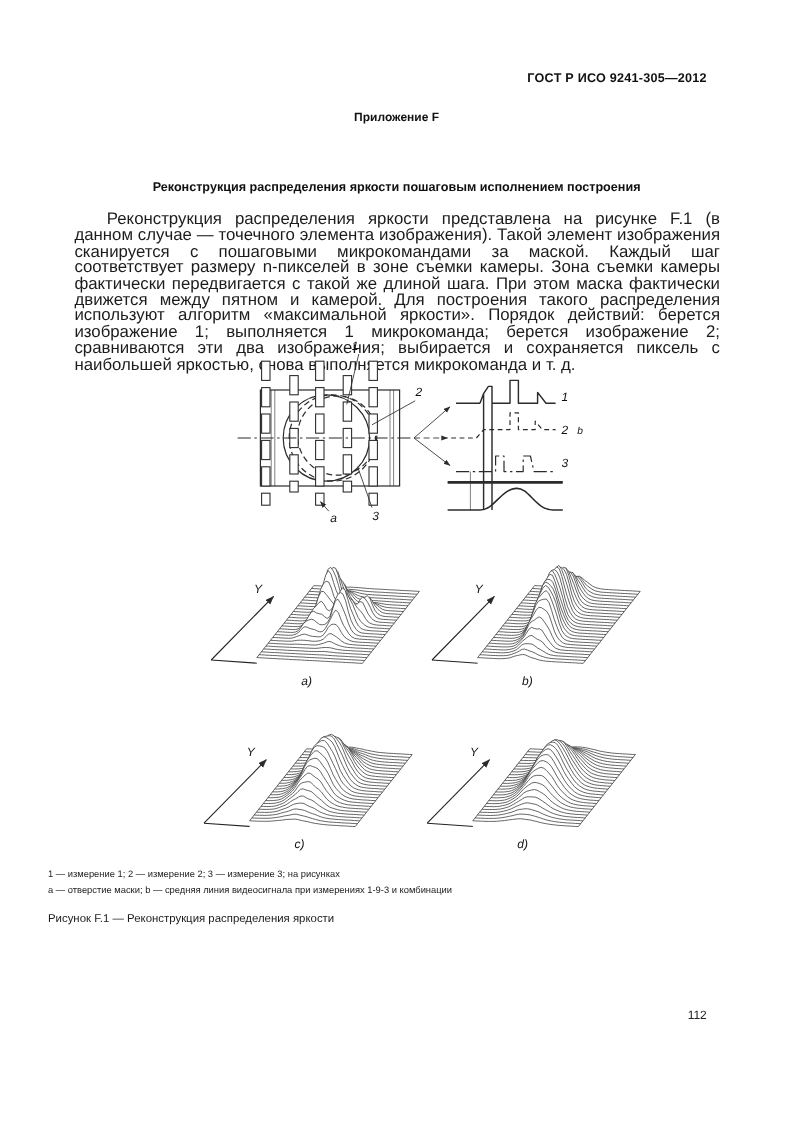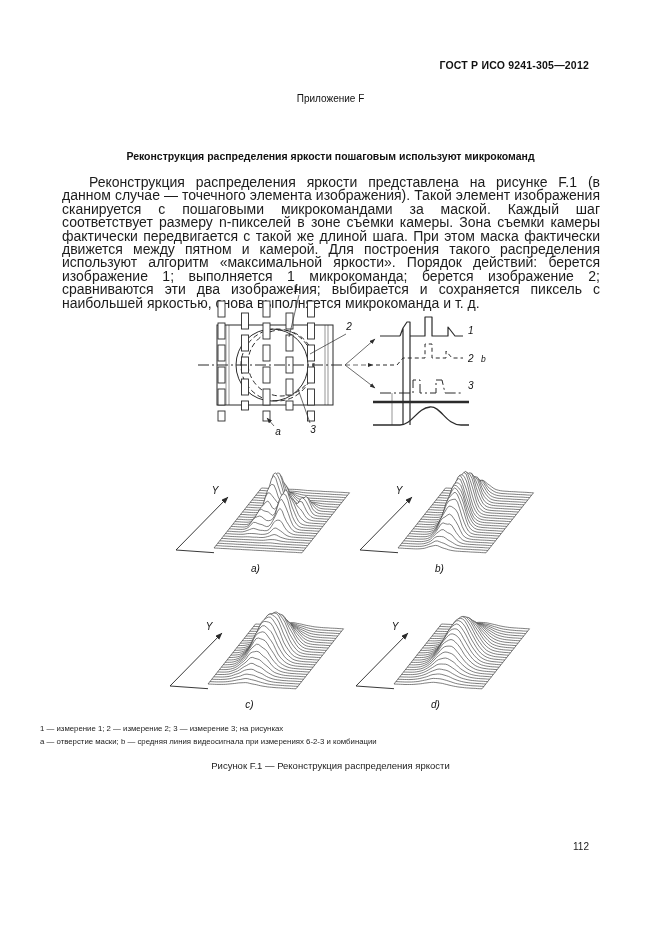--- a/index.html
+++ b/index.html
@@ -8,21 +8,21 @@
     font-family:"Liberation Sans",sans-serif;color:#1c1c1c;overflow:hidden;
   }
   .doc-header{
     position:absolute;top:59px;right:61px;font-size:10.5px;font-weight:bold;
     letter-spacing:.2px;color:#111;
   }
   .appendix{
     position:absolute;top:92px;left:0;width:661px;text-align:center;
     font-size:10px;line-height:13px;color:#111;
   }
-  .appendix .appendix-label{font-weight:normal;}
+  .appendix .appendix-label{font-weight:bold;}
   .section-title{
     position:absolute;top:150px;left:30px;width:601px;margin:0;text-align:center;
     font-size:10.5px;font-weight:bold;color:#111;
   }
   .body-text{
     position:absolute;top:176px;left:62px;width:538px;margin:0;
     font-size:14px;line-height:13.4px;text-align:justify;text-indent:27px;color:#1c1c1c;
   }
   svg.diagram{position:absolute;left:180px;top:276px;width:320px;height:162px;}
   svg.diagram text{font:italic 10px "Liberation Sans",sans-serif;fill:#111;}
@@ -43,37 +43,37 @@
   .plot-label{text-align:center;font:italic 10px "Liberation Sans",sans-serif;color:#111;margin-top:1px;}
   .ridge-fill{fill:#fff;stroke:none;}
   .ridge-line{fill:none;stroke:#3a3a3a;stroke-width:.65;stroke-linejoin:round;}
   .axis{fill:none;stroke:#222;stroke-width:.9;}
   .axis-label{font:italic 10px "Liberation Sans",sans-serif;fill:#111;}
   .legend{
     position:absolute;top:722px;left:40px;width:581px;
     font-size:7.8px;line-height:13px;color:#222;
   }
   .fig-caption{
-    position:absolute;top:760px;left:40px;width:581px;text-align:center;
+    position:absolute;top:760px;left:40px;width:581px;
     font-size:9.5px;color:#1c1c1c;
   }
   .page-number{position:absolute;top:841px;right:61px;font-size:10px;color:#222;}
 </style>
 </head>
 <body>
 
 <div class="page">
 
   <div class="doc-header">ГОСТ Р ИСО 9241-305—2012</div>
 
   <div class="appendix">
     <div class="appendix-label">Приложение F</div>
   </div>
 
-  <h1 class="section-title">Реконструкция распределения яркости пошаговым используют микрокоманд</h1>
+  <h1 class="section-title">Реконструкция распределения яркости пошаговым исполнением построения</h1>
 
   <p class="body-text">Реконструкция распределения яркости представлена на рисунке F.1 (в данном случае — точечного элемента изображения). Такой элемент изображения сканируется с пошаговыми микрокомандами за маской. Каждый шаг соответствует размеру n-пикселей в зоне съемки камеры. Зона съемки камеры фактически передвигается с такой же длиной шага. При этом маска фактически движется между пятном и камерой. Для построения такого распределения используют алгоритм «максимальной яркости». Порядок действий: берется изображение 1; выполняется 1 микрокоманда; берется изображение 2; сравниваются эти два изображения; выбирается и сохраняется пиксель с наибольшей яркостью, снова выполняется микрокоманда и т. д.</p>
 
   <svg class="diagram" viewBox="0 0 320 162">
     <defs>
       <marker id="arr" markerWidth="9" markerHeight="8" refX="7.5" refY="3" orient="auto">
         <path d="M0,0 L8,3 L0,6 Z" fill="#2b2b2b"></path>
       </marker>
     </defs>
 
@@ -393,20 +393,20 @@
         <path d="M56.0,112.0L58.2,112.1L60.4,112.2L62.6,112.3L64.8,112.4L67.0,112.5L69.2,112.5L71.4,112.5L73.6,112.5L75.8,112.4L78.0,112.2L80.2,112.0L82.4,111.8L84.6,111.5L86.8,111.1L89.0,110.9L91.2,110.6L93.4,110.4L95.6,110.3L97.8,110.5L100.0,110.8L102.2,111.1L104.4,111.4L106.6,112.0L108.8,112.5L111.0,113.1L113.2,113.6L115.4,114.1L117.6,114.5L119.8,114.9L122.0,115.2L124.2,115.4L126.4,115.7L128.6,115.9L130.8,116.0L133.0,116.2L135.2,116.3L137.4,116.4L139.6,116.6L141.8,116.7L144.0,116.8L144.0,140 L56.0,140 Z" class="ridge-fill"></path>
         <path d="M56.0,112.0L58.2,112.1L60.4,112.2L62.6,112.3L64.8,112.4L67.0,112.5L69.2,112.5L71.4,112.5L73.6,112.5L75.8,112.4L78.0,112.2L80.2,112.0L82.4,111.8L84.6,111.5L86.8,111.1L89.0,110.9L91.2,110.6L93.4,110.4L95.6,110.3L97.8,110.5L100.0,110.8L102.2,111.1L104.4,111.4L106.6,112.0L108.8,112.5L111.0,113.1L113.2,113.6L115.4,114.1L117.6,114.5L119.8,114.9L122.0,115.2L124.2,115.4L126.4,115.7L128.6,115.9L130.8,116.0L133.0,116.2L135.2,116.3L137.4,116.4L139.6,116.6L141.8,116.7L144.0,116.8" class="ridge-line"></path>
         <path d="M56,112 L103.5,52" class="ridge-line"></path>
         <path d="M144,116.8 L191.5,56.8" class="ridge-line"></path>
       </svg>
     <div class="plot-label">d)</div>
   </div>
 
   <div class="legend">
     <div>1 — измерение 1; 2 — измерение 2; 3 — измерение 3; на рисунках</div>
-    <div>a — отверстие маски; b — средняя линия видеосигнала при измерениях 6-2-3 и комбинации</div>
+    <div>a — отверстие маски; b — средняя линия видеосигнала при измерениях 1-9-3 и комбинации</div>
   </div>
 
   <div class="fig-caption">Рисунок F.1 — Реконструкция распределения яркости</div>
 
   <div class="page-number">112</div>
 
 </div>
 
 </body></html>

